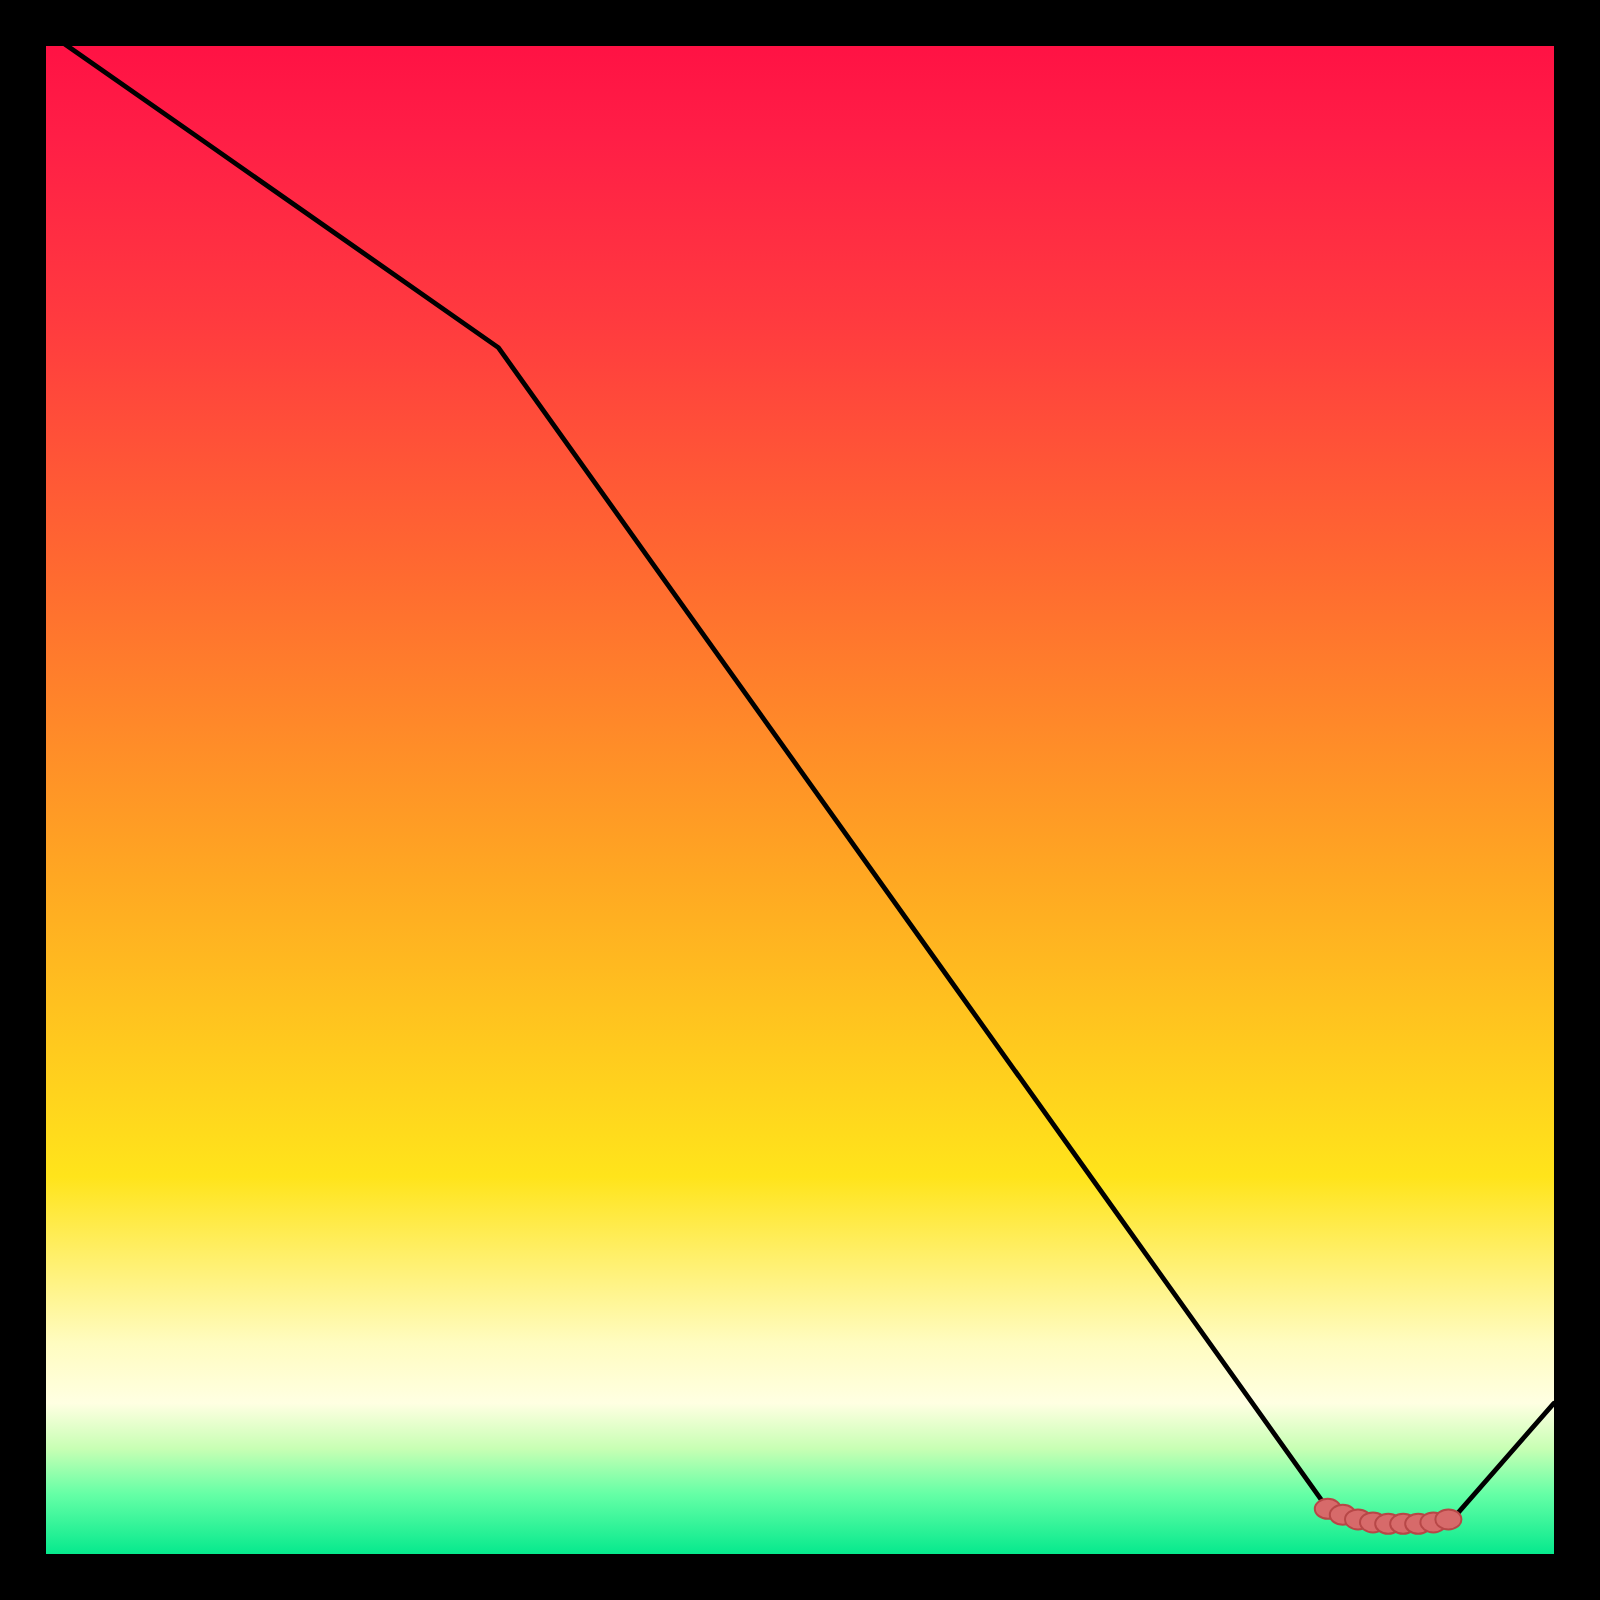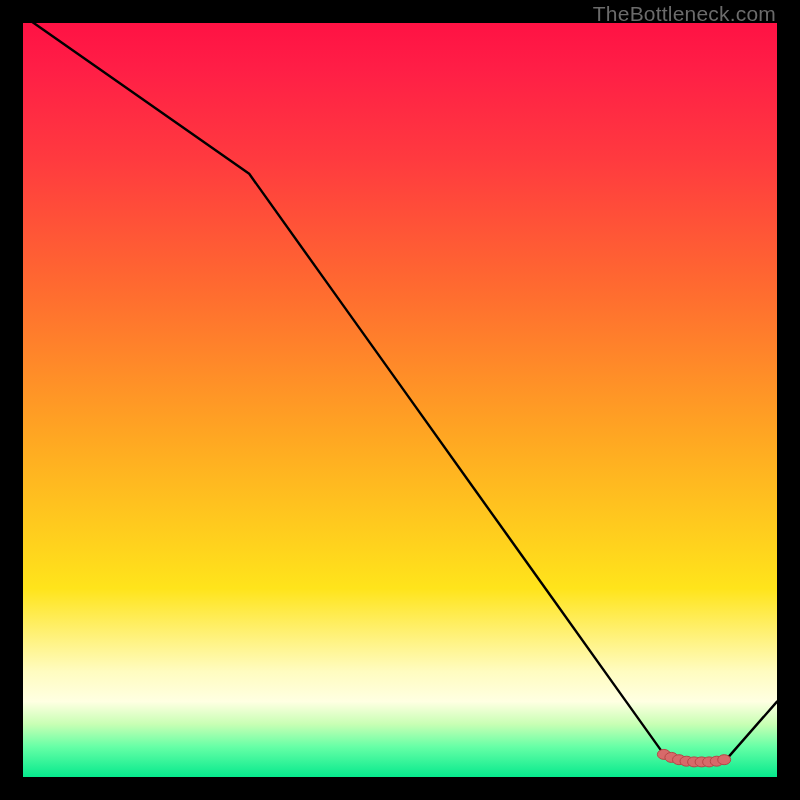--- a/index.html
+++ b/index.html
@@ -57,21 +57,20 @@
     overflow: visible;
   }
 </style>
 </head>
 <body>
 
 <div class="chart-wrap">
 
   <div class="plot-area"></div>
 
-  <div class="watermark">TheBottleneck.com</div>
 
   <svg class="overlay" viewBox="0 0 754 754" preserveAspectRatio="none">
     <path id="line-path" fill="none" stroke="#000" stroke-width="2.4" stroke-linecap="round" stroke-linejoin="round" d="M0.0 -7.5 L75.4 45.2 L150.8 98.0 L226.2 150.8 L301.6 256.4 L377.0 361.9 L452.4 467.5 L527.8 573.0 L603.2 678.6 L640.9 731.4 L663.5 738.9 L678.6 738.9 L701.2 738.9 L754.0 678.6"></path>
     <g id="markers">
         <ellipse cx="640.9" cy="731.4" rx="6.5" ry="5" fill="#d76a6a" stroke="#b74747" stroke-width="1"></ellipse>
         <ellipse cx="648.4" cy="734.4" rx="6.5" ry="5" fill="#d76a6a" stroke="#b74747" stroke-width="1"></ellipse>
         <ellipse cx="656.0" cy="736.7" rx="6.5" ry="5" fill="#d76a6a" stroke="#b74747" stroke-width="1"></ellipse>
         <ellipse cx="663.5" cy="738.2" rx="6.5" ry="5" fill="#d76a6a" stroke="#b74747" stroke-width="1"></ellipse>
         <ellipse cx="671.1" cy="738.9" rx="6.5" ry="5" fill="#d76a6a" stroke="#b74747" stroke-width="1"></ellipse>
         <ellipse cx="678.6" cy="738.9" rx="6.5" ry="5" fill="#d76a6a" stroke="#b74747" stroke-width="1"></ellipse>

